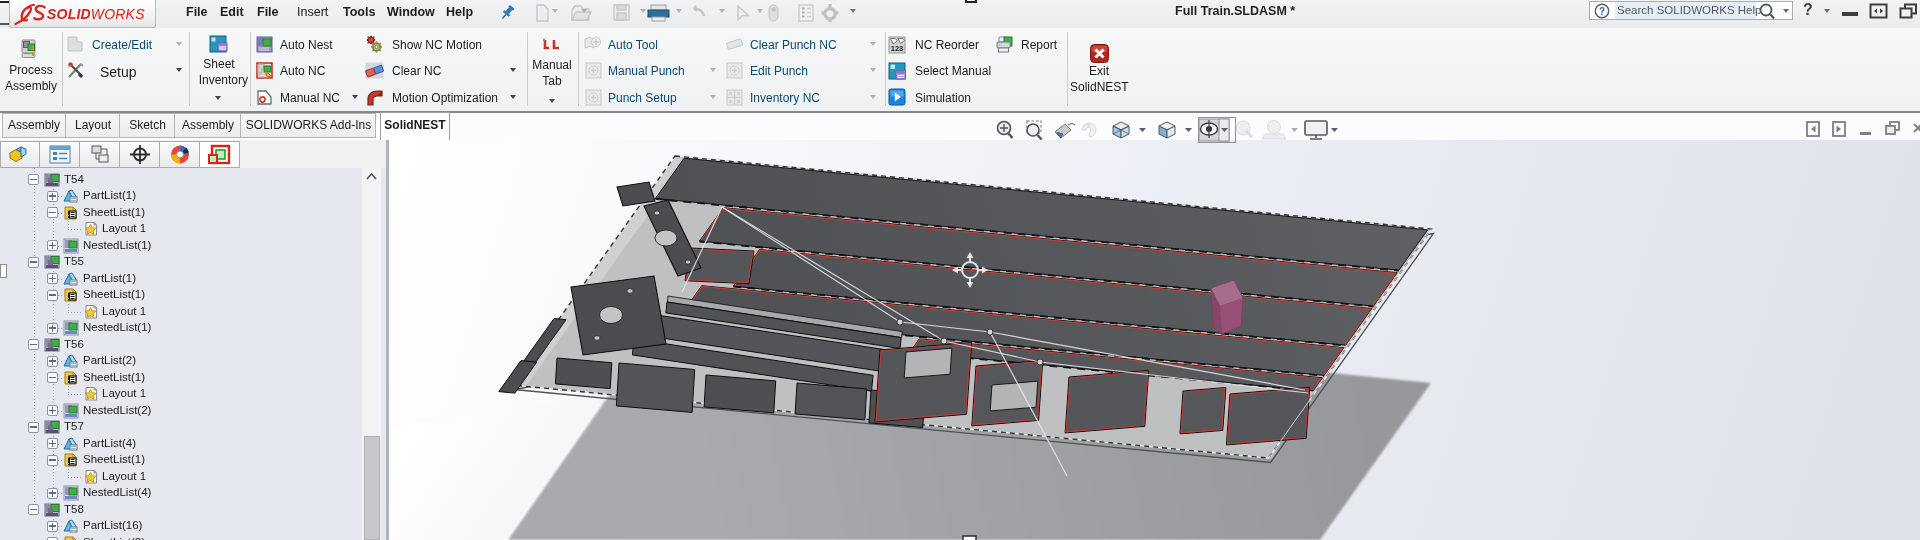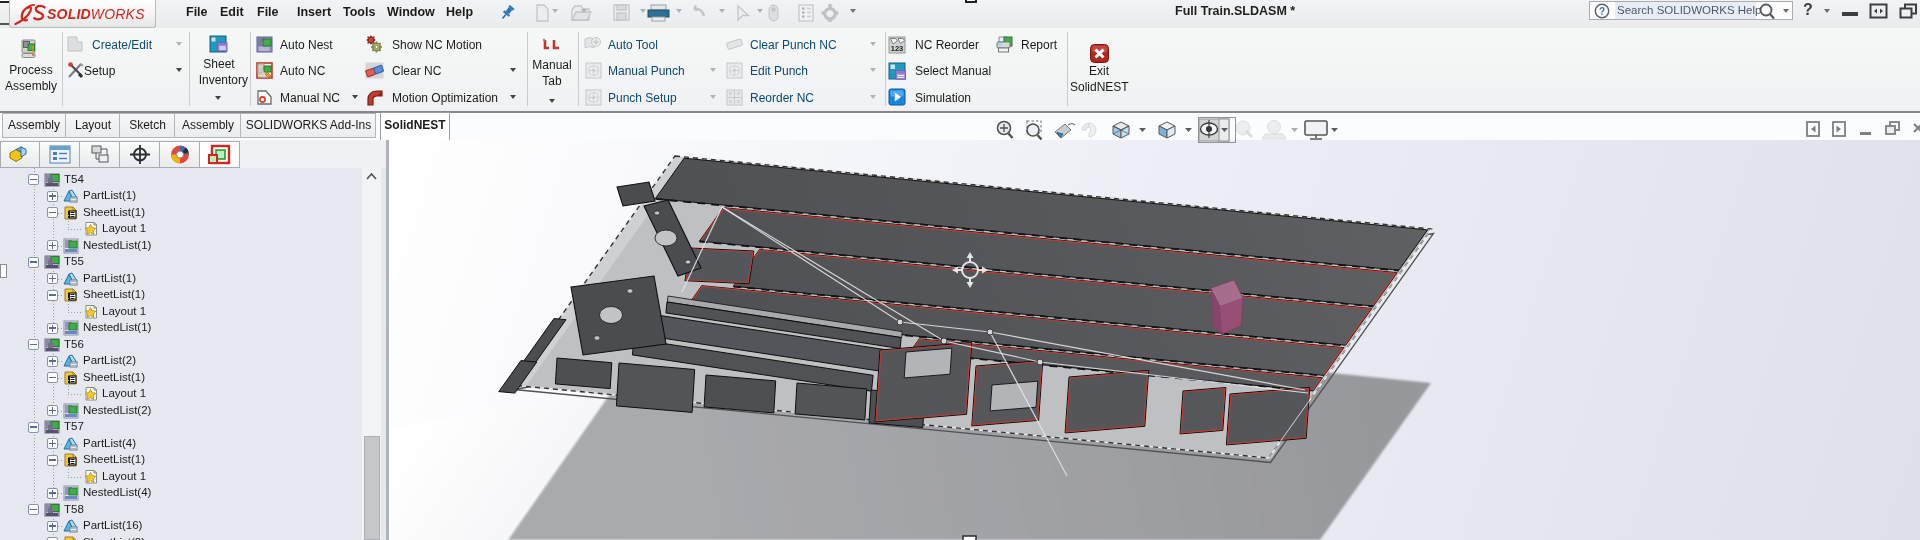--- a/index.html
+++ b/index.html
@@ -20,21 +20,21 @@
 <g fill="none" stroke="#d6251d" stroke-linecap="round">
 <path d="M2.5 21 C8 18.5 14.5 13.5 17.2 8.5 C19.1 5 17.5 2.8 14.8 4.2 C11.5 6 9 9.8 8.8 13.4 C8.6 16.6 10.8 18.2 13.8 17" stroke-width="2.4"></path>
 <path d="M14.5 5 C16.5 2.8 19 1.6 21 2" stroke-width="1.9"></path>
 <path d="M31.5 4.2 C28.5 2.1 24.2 2.6 23 4.9 C21.9 7 23.8 8.6 26.5 9.6 C29.3 10.7 30.9 12.4 29.6 14.4 C28.1 16.6 23.9 17 21.3 15.3" stroke-width="2.4"></path>
 </g>
   </svg>
 <div class="txt" style="left:47px;top:6px;font-size:14px;font-style:italic;font-weight:bold;color:#d6251d;letter-spacing:.2px">SOLID<span style="font-weight:normal">WORKS</span></div>
 <div class="txt" style="left:186px;top:5px;font-size:12.5px;font-weight:600">File</div>
 <div class="txt" style="left:220px;top:5px;font-size:12.5px;font-weight:600">Edit</div>
 <div class="txt" style="left:257px;top:5px;font-size:12.5px;font-weight:600">File</div>
-<div class="txt" style="left:297px;top:5px;font-size:12.5px;font-weight:700">Insert</div>
+<div class="txt" style="left:297px;top:5px;font-size:12.5px;font-weight:400">Insert</div>
 <div class="txt" style="left:343px;top:5px;font-size:12.5px;font-weight:600">Tools</div>
 <div class="txt" style="left:387px;top:5px;font-size:12.5px;font-weight:600">Window</div>
 <div class="txt" style="left:446px;top:5px;font-size:12.5px;font-weight:600">Help</div>
 <svg class="abs" style="left:497px;top:3px" width="20" height="20" viewBox="0 0 20 20">
 <g transform="rotate(40 10 10)" fill="#2e74b5">
       <rect x="7" y="2" width="6" height="2.4"></rect>
       <rect x="7.8" y="4.4" width="4.4" height="5.2"></rect>
       <rect x="6.2" y="9.6" width="7.6" height="2.2"></rect>
       <rect x="9.3" y="11.8" width="1.6" height="5.4"></rect>
     </g>
@@ -124,21 +124,21 @@
   </svg>
 <div class="txt gray" style="left:92px;top:38px;font-size:12px">Create/Edit</div>
 <div class="caret gcaret" style="left:176px;top:42px"></div>
 <svg class="abs" style="left:67px;top:62px" width="18" height="17" viewBox="0 0 18 17">
 <path d="M2 15 L14 2" stroke="#7a7d80" stroke-width="2.2"></path>
 <path d="M13 1.2 a3 3 0 0 1 3.4 3.4 l-2.4 -0.6 z" fill="#9aa0a5"></path>
 <path d="M3 2 L15 14" stroke="#4a4d50" stroke-width="2.2"></path>
 <circle cx="3.5" cy="2.5" r="2.3" fill="#d43c30"></circle>
 <path d="M12 12 l3 3" stroke="#2e3133" stroke-width="3"></path>
   </svg>
-<div class="txt" style="left:84px;top:64px;font-size:12px">Setup</div>
+<div class="txt" style="left:100px;top:64px;font-size:14px">Setup</div>
 <div class="caret" style="left:176px;top:68px"></div>
 <svg class="abs" style="left:209px;top:35px" width="19" height="19" viewBox="0 0 19 19">
 <rect x="1" y="1" width="16" height="16" fill="#2596be" stroke="#16607e"></rect>
 <rect x="2.5" y="2.5" width="4" height="4" fill="#bfe6f2"></rect>
 <rect x="9" y="8" width="9" height="8" fill="#b9a8e8" stroke="#6f5bb5"></rect>
 <rect x="9" y="8" width="9" height="2.6" fill="#8f7ad0"></rect>
 <path d="M10.5 12 h6 M10.5 14 h6" stroke="#efeafc" stroke-width="1"></path>
   </svg>
 <div class="txt" style="left:190px;top:57px;width:58px;text-align:center;font-size:12px">Sheet</div>
 <div class="txt" style="left:190px;top:73px;width:58px;text-align:right;font-size:12px">Inventory</div>
@@ -231,21 +231,21 @@
 <circle cx="8.5" cy="8.5" r="4.5" fill="#f2f4f5" stroke="#c6c8ca"></circle>
     <path d="M8.5 5.5 v6 M5.5 8.5 h6" stroke="#c6c8ca" stroke-width="1.4"></path>
   </svg>
 <div class="txt gray" style="left:750px;top:64px;font-size:12px">Edit Punch</div>
 <div class="caret gcaret" style="left:870px;top:68px"></div>
 <svg class="abs" style="left:726px;top:89px" width="17" height="17" viewBox="0 0 17 17">
 <rect x="1" y="1" width="15" height="15" fill="#e7e9ea" stroke="#c6c8ca"></rect>
 <path d="M1 8.5 h15 M8.5 1 v15" stroke="#c6c8ca"></path>
 <path d="M3 3 l3 3 m-3 0 l3 -3 M11 3 l3 3 m-3 0 l3 -3 M3 11 l3 3 m-3 0 l3 -3 M11 11 l3 3 m-3 0 l3 -3" stroke="#cfd1d3" stroke-width="1.2"></path>
   </svg>
-<div class="txt gray" style="left:750px;top:91px;font-size:12px">Reorder NC</div>
+<div class="txt gray" style="left:750px;top:91px;font-size:12px">Inventory NC</div>
 <div class="caret gcaret" style="left:870px;top:95px"></div>
 <svg class="abs" style="left:888px;top:36px" width="18" height="18" viewBox="0 0 18 18">
 <rect x="1" y="1" width="16" height="16" fill="#cfd1d3" stroke="#96999c"></rect>
 <path d="M2.5 2.5 h5 l2 2.5 -4.5 3 z" fill="#f4f5f6" stroke="#7b7e81"></path>
 <path d="M10 2.5 h5 l1.5 2 -4 3 z" fill="#f4f5f6" stroke="#7b7e81"></path>
 <text x="9" y="15" font-size="7.5" font-weight="bold" fill="#1a1a1a" text-anchor="middle" font-family="Liberation Sans">123</text>
   </svg>
 <div class="txt" style="left:915px;top:38px;font-size:12px">NC Reorder</div>
 <svg class="abs" style="left:995px;top:36px" width="18" height="17" viewBox="0 0 18 17">
 <path d="M4 1 h8 l0 5 h-8 z" fill="#e8f0f8" stroke="#7a90a8"></path>

